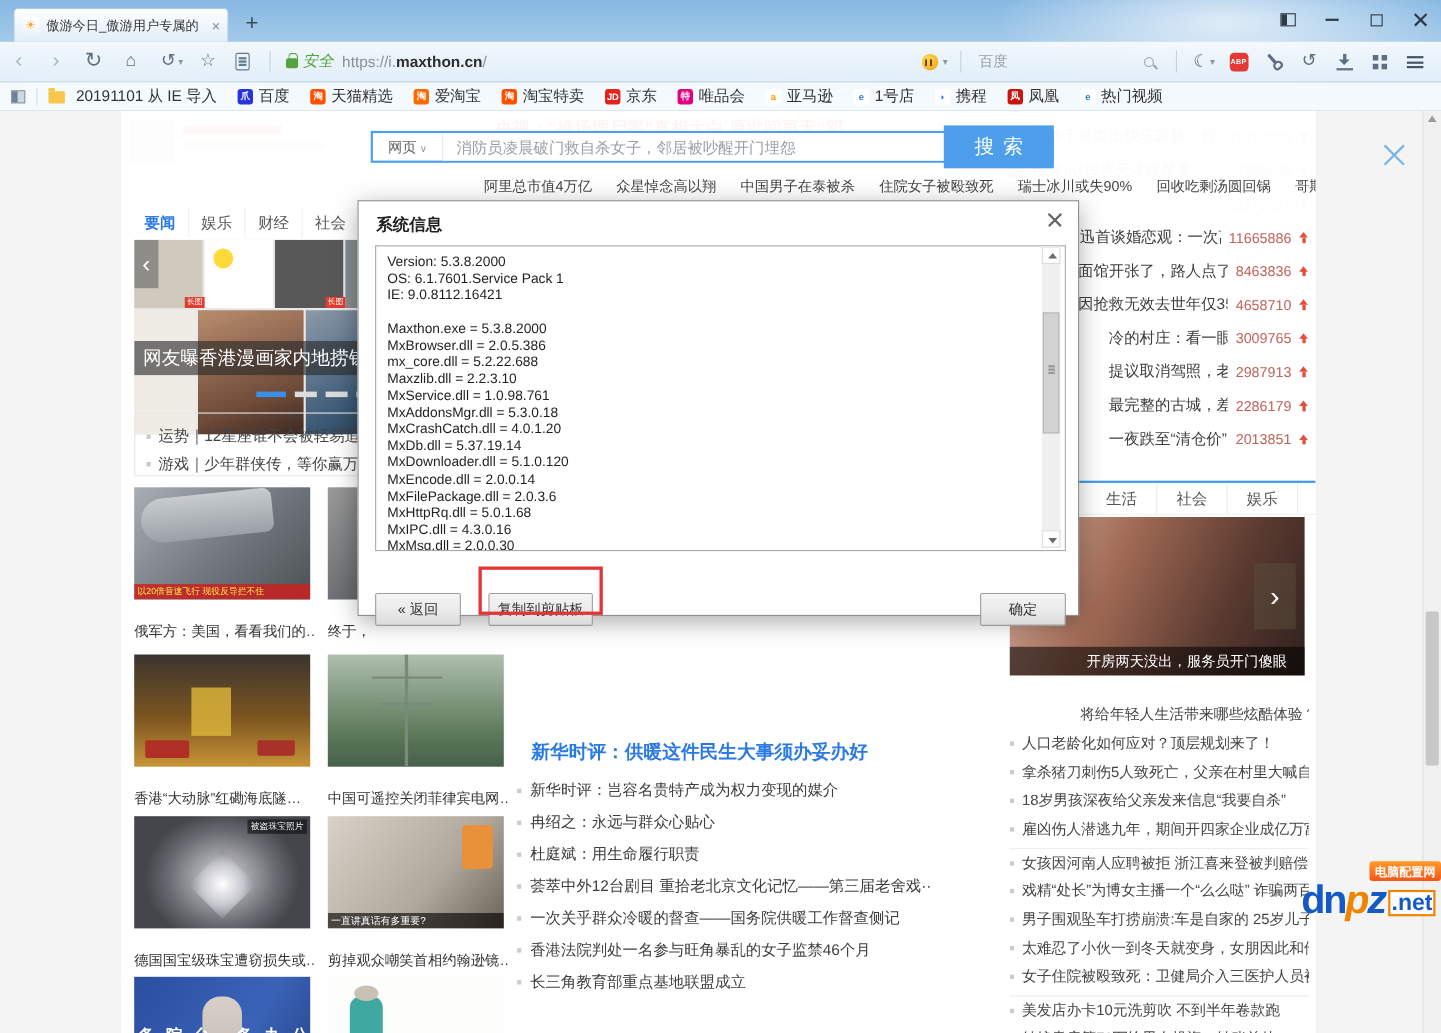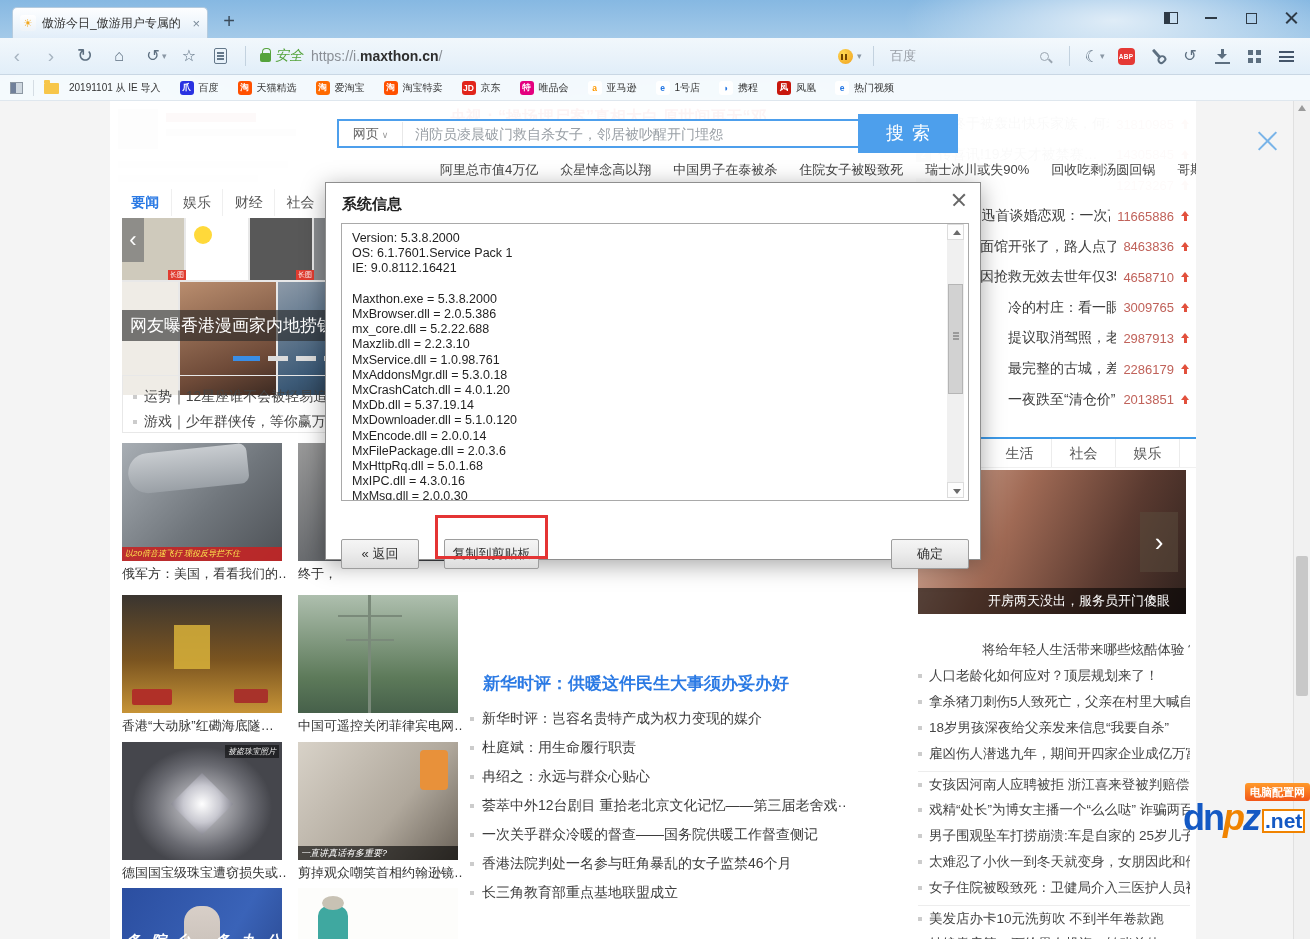--- a/index.html
+++ b/index.html
@@ -75,21 +75,21 @@
 
   
   .bookmarks { position:absolute; left:0; top:75px; width:1310px; height:26px;
     background:rgba(245,250,253,.97); border-bottom:1px solid #dfe7ee; display:flex; align-items:center; padding-left:10px; }
   .sbtog { width:13px; height:12px; background:#cfd8e0; border:1px solid #8d98a3; position:relative; margin-right:10px;}
   .sbtog:before { content:''; position:absolute; left:0; top:0; bottom:0; width:5px; background:#70809a; }
   .bsep { width:1px; height:16px; background:#d5dde4; margin-right:10px; }
   .folder { width:15px; height:11px; background:#f7c64a; border-radius:1px; position:relative; margin:2px 5px 0 0; flex:0 0 auto;}
   .folder:before { content:''; position:absolute; top:-3px; left:0; width:6px; height:3px; background:#f7c64a; border-radius:1px 1px 0 0; }
   .bm-item { display:flex; align-items:center; gap:5px; margin-right:19px; flex:0 0 auto; cursor:pointer; }
-  .bm-item span.lbl { font-size:10px; color:#333; }
+  .bm-item span.lbl { font-size:14px; color:#333; }
   .favicon { width:14px; height:14px; border-radius:3px; color:#fff; font-size:8.5px; font-weight:bold;
     display:flex; align-items:center; justify-content:center; overflow:hidden; }
 
   
   .page { position:absolute; left:0; top:101px; width:1310px; height:838px; background:#f4f4f4; }
   .content { position:absolute; left:110px; top:0; width:1086px; height:838px; background:#fff; overflow:hidden; }
 
   
   .faded-headline { position:absolute; left:340px; top:6px; width:600px; font-size:16px; font-weight:bold;
     color:rgba(222,82,95,.55); white-space:nowrap; z-index:1; }
@@ -168,21 +168,21 @@
   .cr-chev { position:absolute; top:0px; width:22px; height:44px; background:rgba(120,120,120,.75); color:#fff;
     font-size:22px; line-height:44px; text-align:center; z-index:4; font-weight:300;}
   .badge-red { position:absolute; background:#e03c30; color:#fff; font-size:7px; line-height:10px; padding:0 2px; z-index:3;}
   .dots { position:absolute; left:123px; top:255px; display:flex; gap:8px; z-index:1;}
   .dot { width:20px; height:5px; background:#dcdcdc; }
   .dot.on { width:27px; background:#3a8ee6; }
   .ticker { position:absolute; left:12px; top:274px; width:326px; height:58px; border:1px solid #e8e8e8; z-index:1; padding:8px 0 0 10px;}
   .tk-line { height:25px; line-height:25px; font-size:14px; color:#444; white-space:nowrap; overflow:hidden;}
   .tk-line:before { content:''; display:inline-block; width:4px; height:4px; background:#ccc; margin-right:7px; vertical-align:2px;}
 
-  .thumb { position:absolute; width:160px; height:118px; overflow:hidden; z-index:1;font-style:italic;}
+  .thumb { position:absolute; width:160px; height:102px; overflow:hidden; z-index:1;}
   .gcap { position:absolute; width:164px; height:20px; font-size:13px; color:#333; white-space:nowrap; overflow:hidden; z-index:1;}
   .th-strip { position:absolute; left:0; right:0; bottom:0; height:14px; color:#ffe94e; font-size:8px; line-height:14px;
     background:rgba(198,34,34,.88); padding-left:3px; white-space:nowrap; }
   .th-strip.dk { background:rgba(0,0,0,.62); color:#fff; font-size:9px; }
   .th-badge { position:absolute; right:3px; top:3px; background:rgba(0,0,0,.5); color:#eee; font-size:8px; padding:1px 3px;}
   .taiban-t { position:absolute; left:4px; top:44px; color:#fff; font-size:15px; font-weight:bold; letter-spacing:10px; white-space:nowrap;}
 
   
   .pscroll { position:absolute; left:1293px; top:0; width:17px; height:838px; background:#f1f1f1; border-left:1px solid #e0e0e0;}
   .pscroll .up { position:absolute; top:4px; left:4px; width:0; height:0; border-left:4.5px solid transparent; border-right:4.5px solid transparent; border-bottom:6px solid #9b9b9b;}
@@ -570,22 +570,22 @@
     <div class="midlist" style="top:120px">
 
     <div class="m-item">又双叒叕地震了！缅甸一天内连发三次地震</div>
         <div class="m-item blue">豹子追逐宠物狗误闯印度民宅 人豹对峙3小时</div>
       </div>
 
     <div class="midlist" style="top:563px">
 
     <div class="m-item blue">新华时评：供暖这件民生大事须办妥办好</div>
         <div class="m-item">新华时评：岂容名贵特产成为权力变现的媒介</div>
+        <div class="m-item">冉绍之：永远与群众心贴心</div>
         <div class="m-item">杜庭斌：用生命履行职责</div>
-        <div class="m-item">冉绍之：永远与群众心贴心</div>
         <div class="m-item">荟萃中外12台剧目 重拾老北京文化记忆——第三届老舍戏··</div>
         <div class="m-item">一次关乎群众冷暖的督查——国务院供暖工作督查侧记</div>
         <div class="m-item">香港法院判处一名参与旺角暴乱的女子监禁46个月</div>
         <div class="m-item">长三角教育部重点基地联盟成立</div>
       </div>
 
     <div class="sb2" style="height:502px">
       <div class="sb2-tabs">
 
       <span class="sb2-tab">生活</span>

